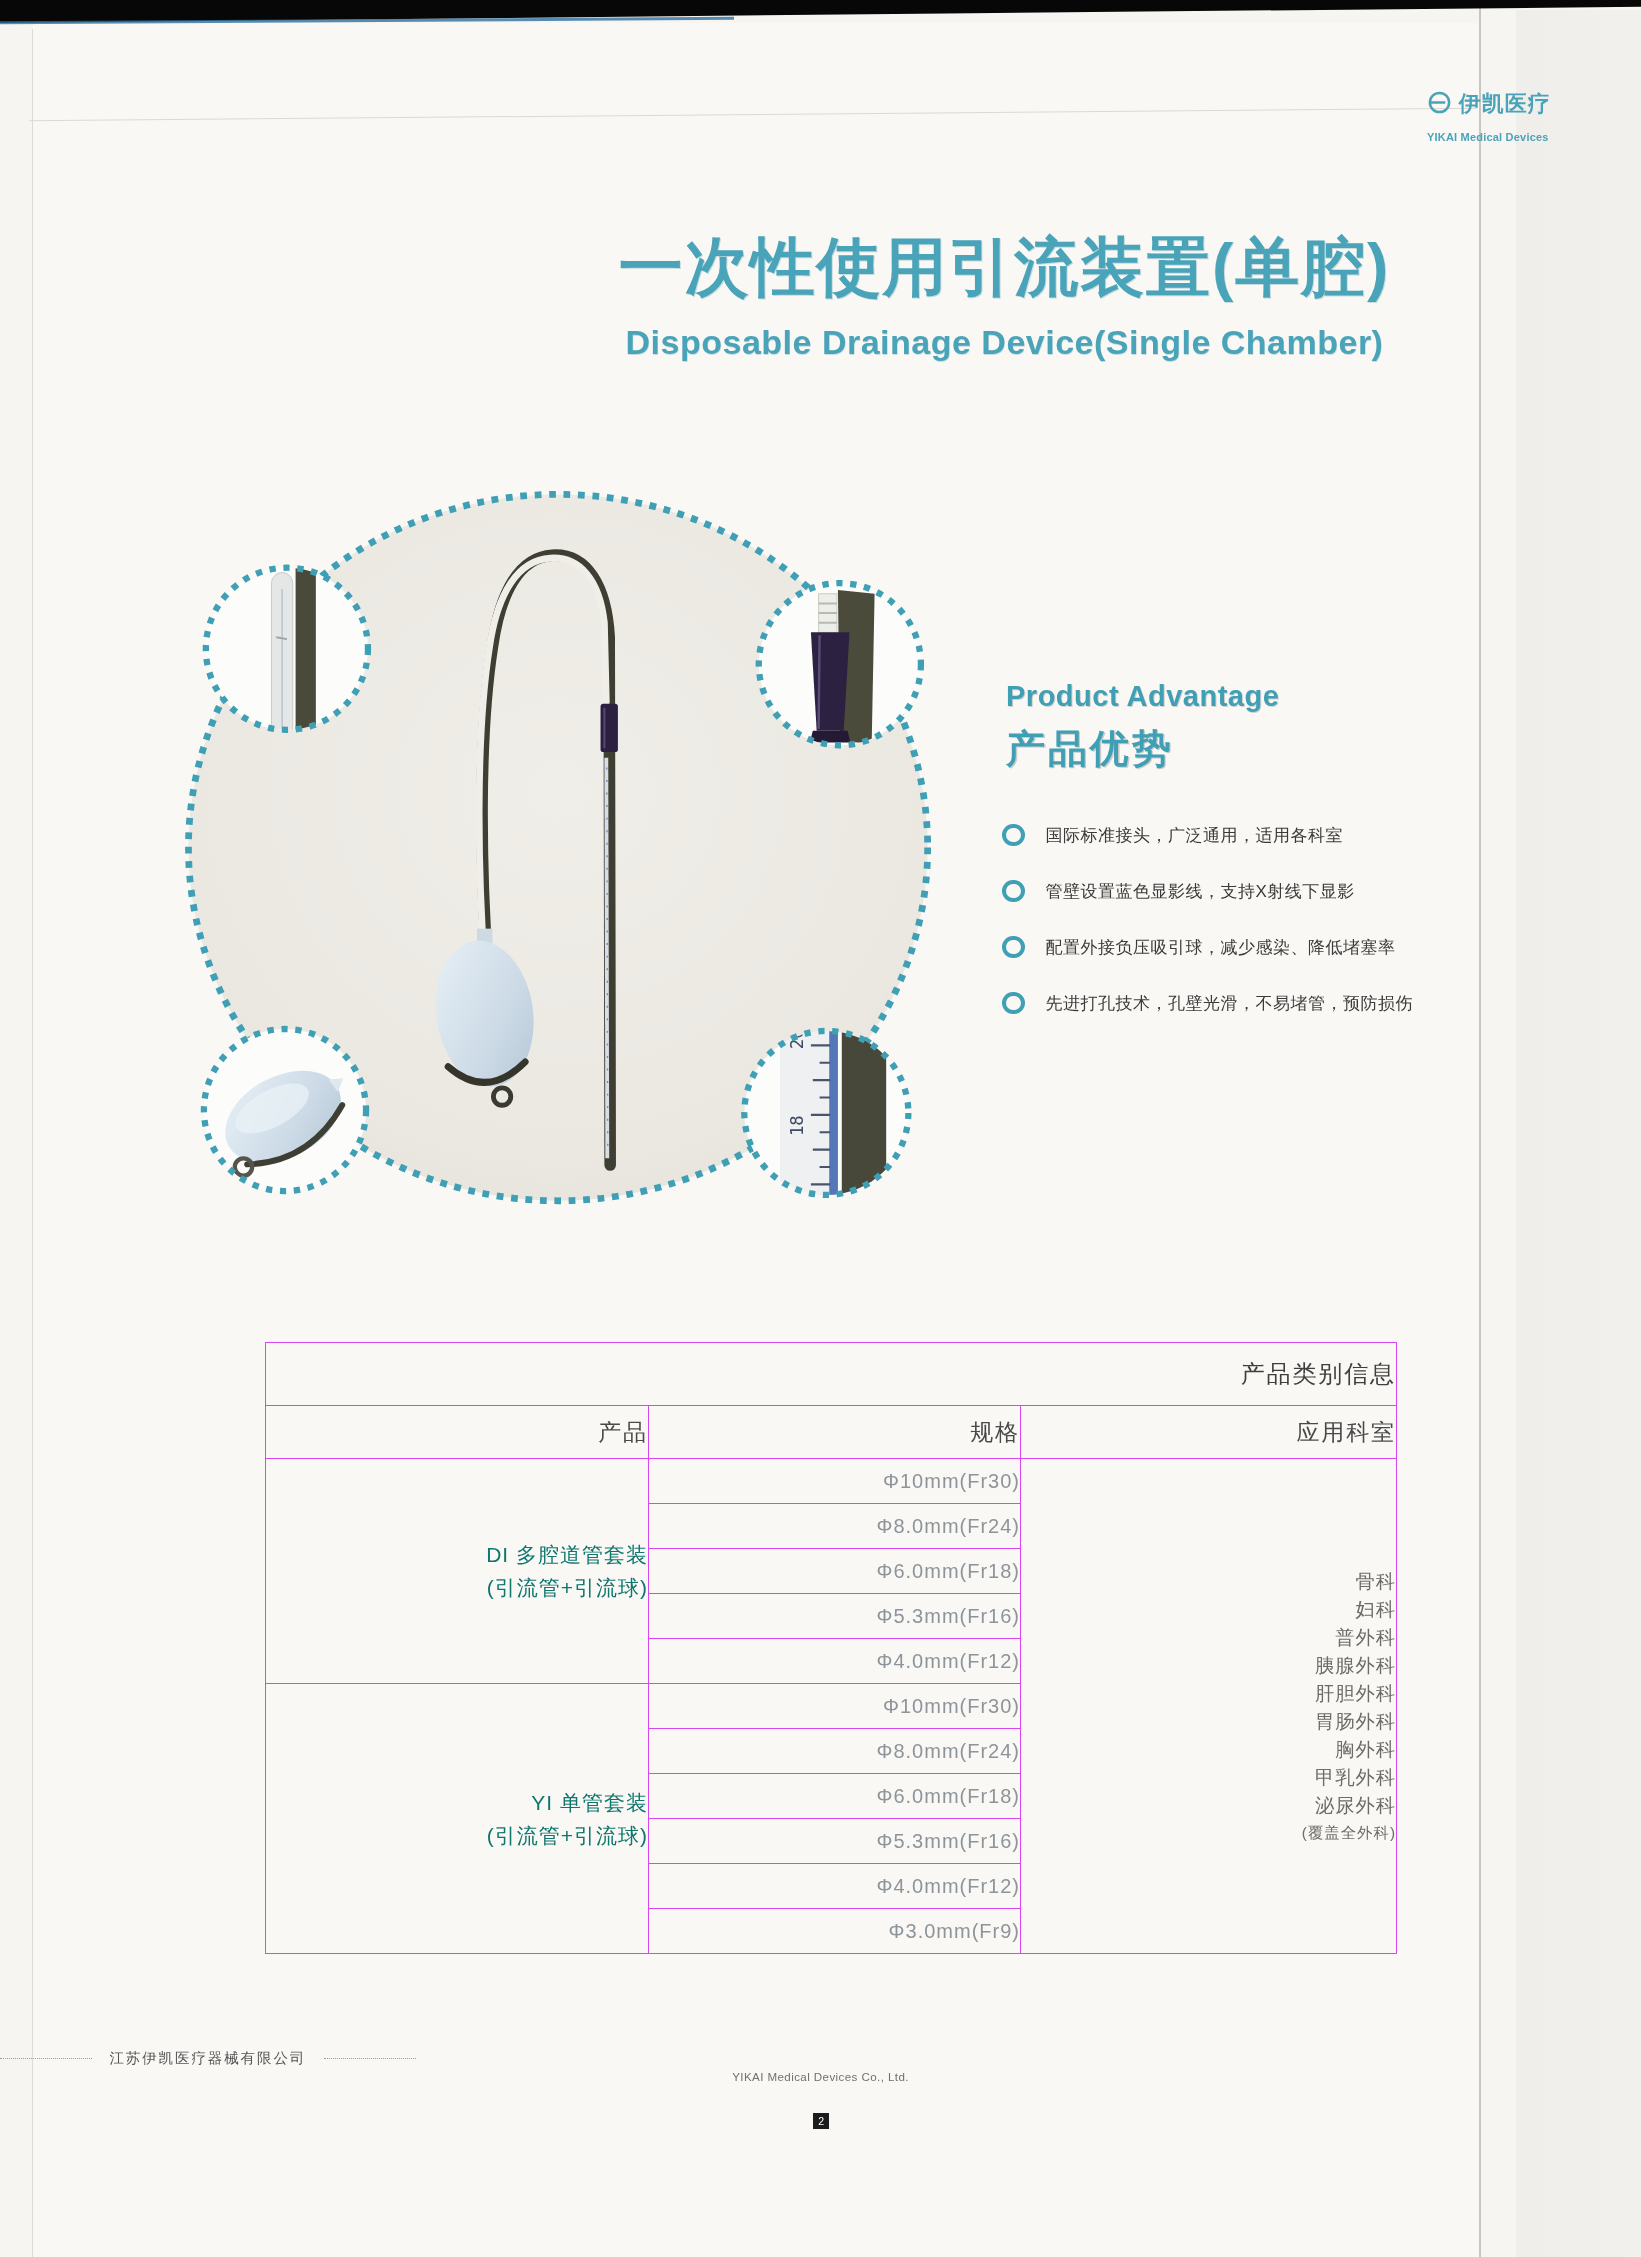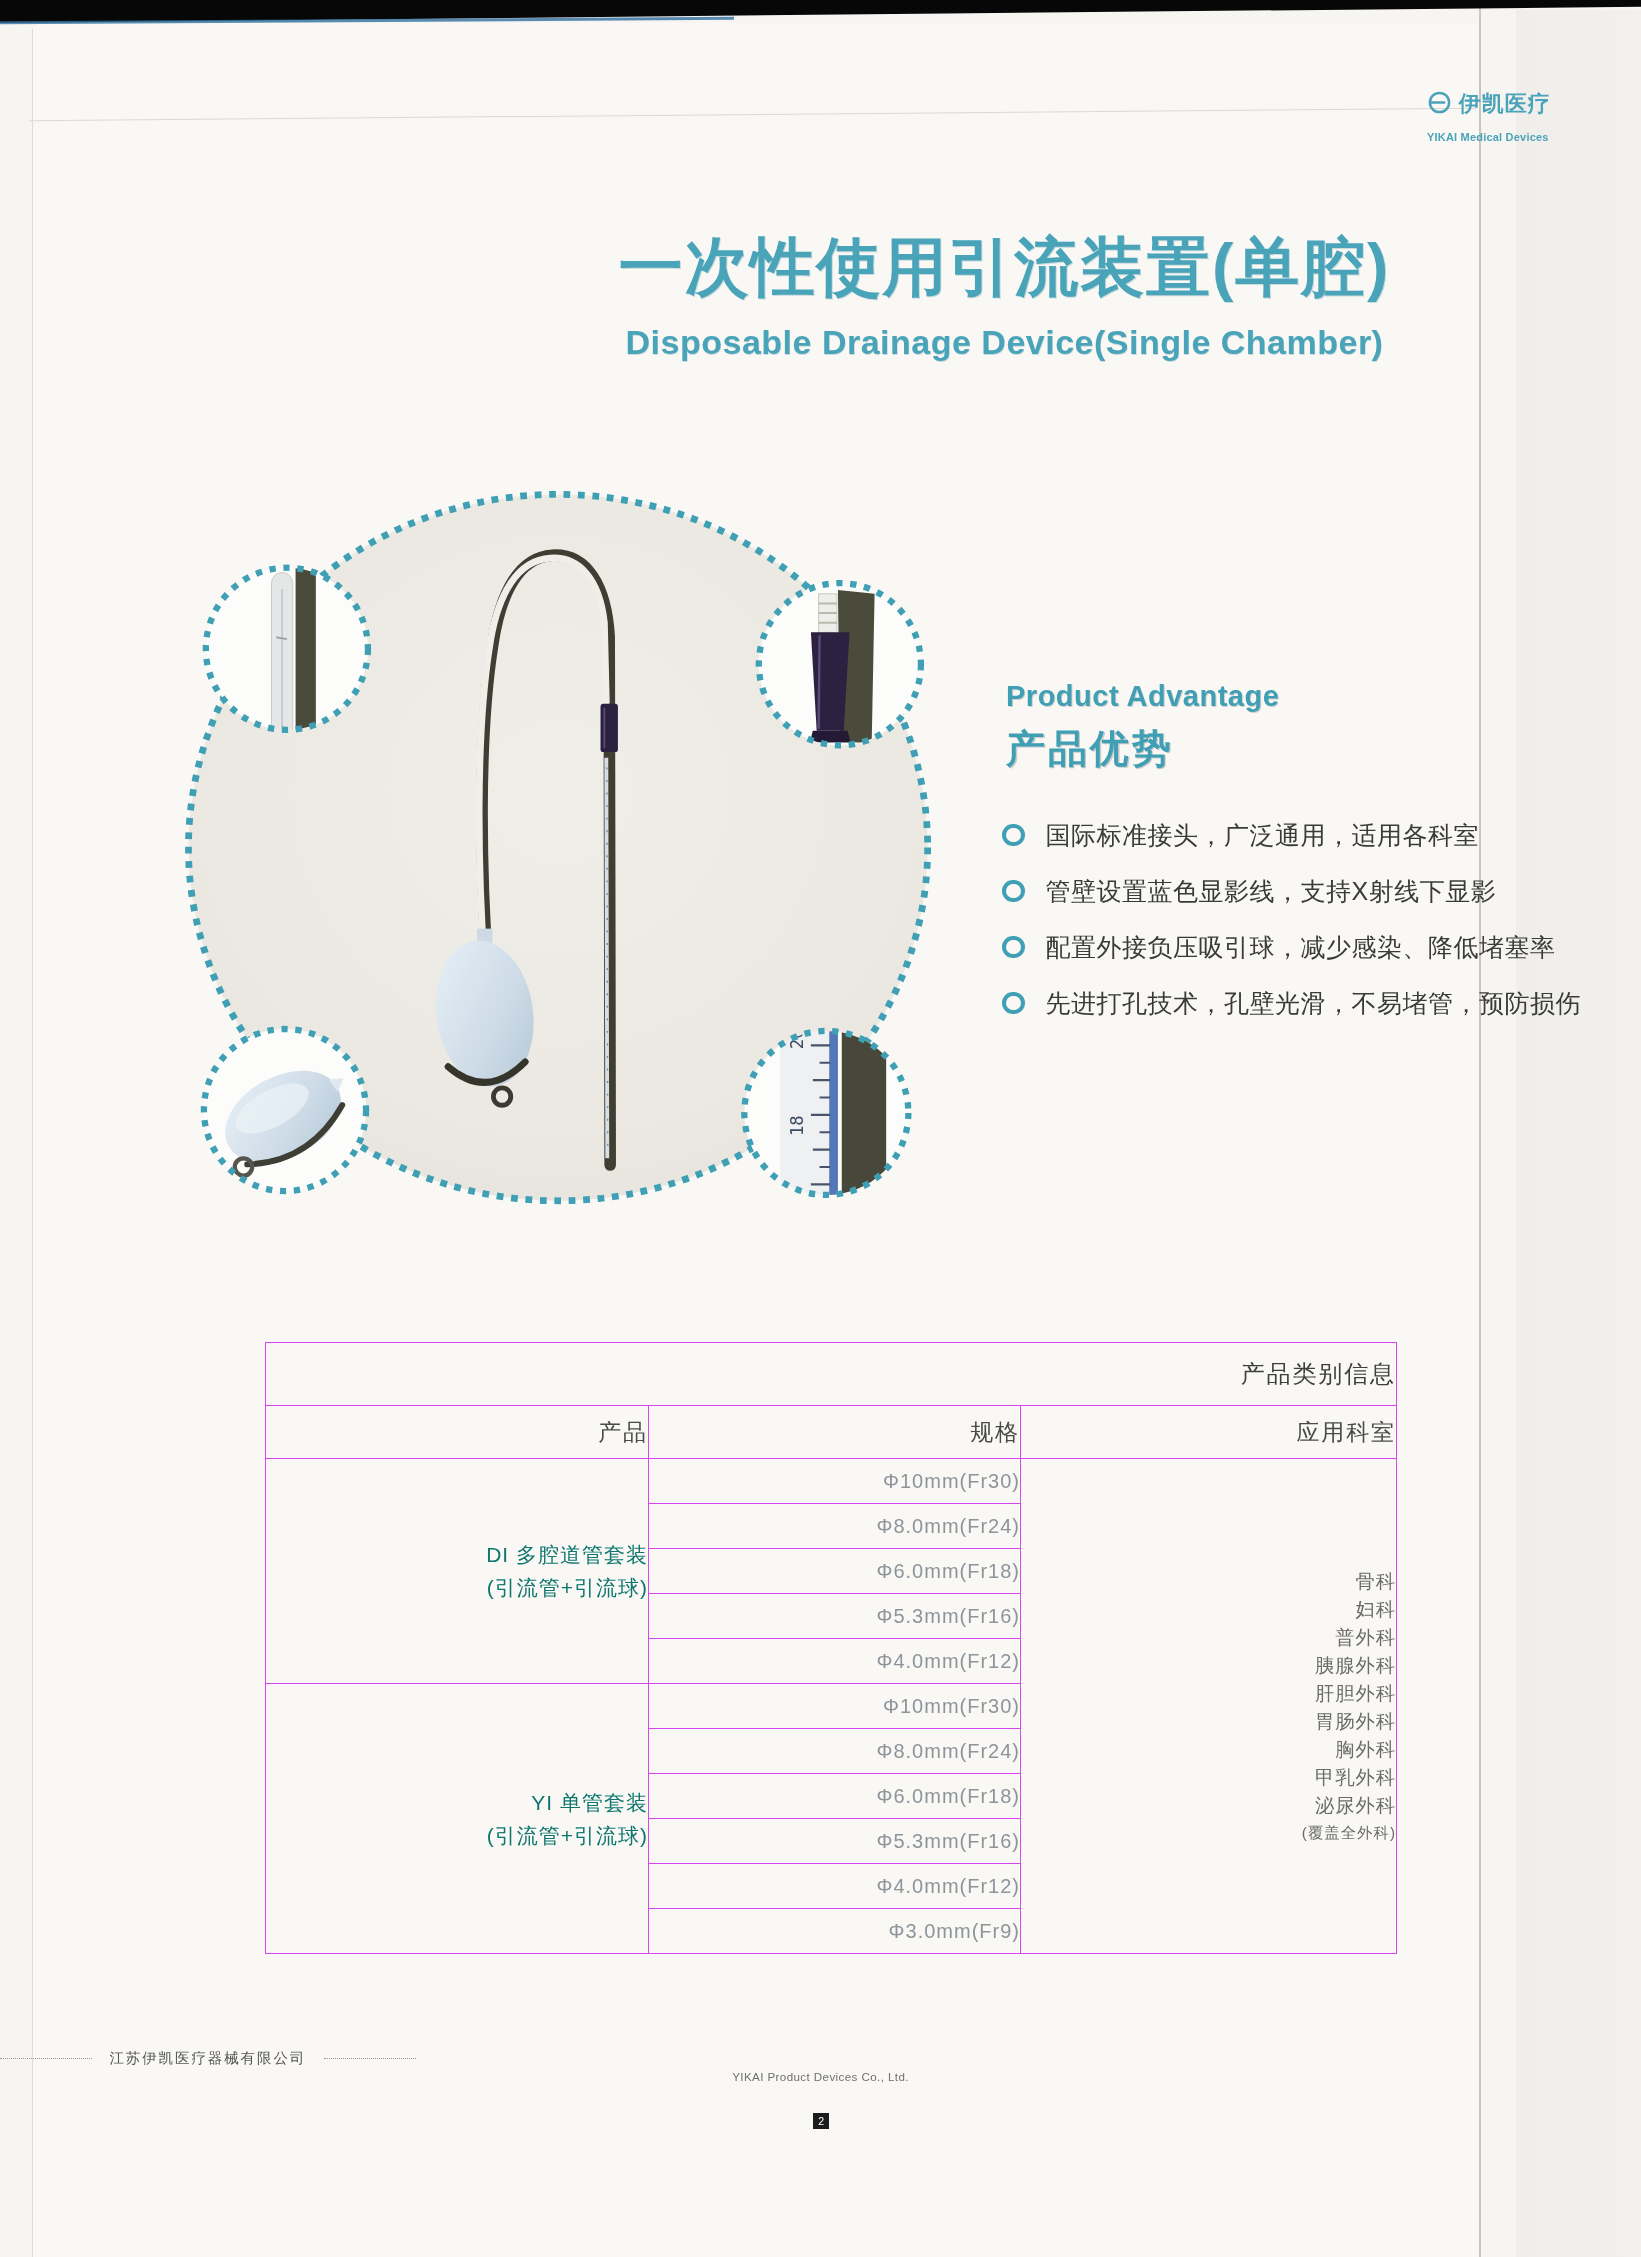--- a/index.html
+++ b/index.html
@@ -37,21 +37,21 @@
 
   
   .adv-head-en{position:absolute;left:1006px;top:680px;font-size:29px;font-weight:bold;
             color:#3f9fb5;letter-spacing:0.5px;text-shadow:1px 1px 0 rgba(40,40,40,.2);}
   .adv-head-cn{position:absolute;left:1006px;top:722px;font-size:39px;font-weight:bold;
             color:#3f9fb5;letter-spacing:2.9px;text-shadow:1.4px 1.4px 0 rgba(40,40,40,.22);}
   .adv-list{position:absolute;left:1002px;top:807px;width:599px;}
   .adv-item{display:flex;align-items:center;height:56px;}
   .ring{width:14.5px;height:14.5px;border:4.8px solid #3f9fb5;border-radius:50%;flex:0 0 auto;
         margin-right:21px;}
-  .adv-text{font-size:25px;color:#3a3a3a;letter-spacing:0.5px;white-space:nowrap;}
+  .adv-text{font-size:17px;color:#3a3a3a;letter-spacing:0.5px;white-space:nowrap;}
 
   
   table.prod{position:absolute;left:265px;top:1342px;width:1131px;border-collapse:collapse;
         table-layout:fixed;}
   table.prod td{border:1px solid #d946ef;text-align:right;vertical-align:middle;
         padding:0;background:transparent;}
   td.t-title{height:62px;font-size:24px;color:#3f3f3f;letter-spacing:1.9px;}
   td.t-head{height:52px;font-size:23px;color:#4a4a4a;letter-spacing:1.9px;}
   td.spec{height:44px;font-size:20px;color:#8d949a;letter-spacing:1px;}
   td.prod-cell{font-size:21px;color:#0f766e;}
@@ -305,17 +305,17 @@
         </tr>
   </tbody>
     </table>
 
   <div class="footer">
     <div class="f-row">
       <span class="dotline"></span>
       <span class="f-cn">江苏伊凯医疗器械有限公司</span>
       <span class="dotline"></span>
     </div>
-    <div class="f-en">YIKAI Product Devices Co., Ltd.</div>
+    <div class="f-en">YIKAI Medical Devices Co., Ltd.</div>
   </div>
   <div class="page-badge">2</div>
 </div>
 
 
 </body></html>

